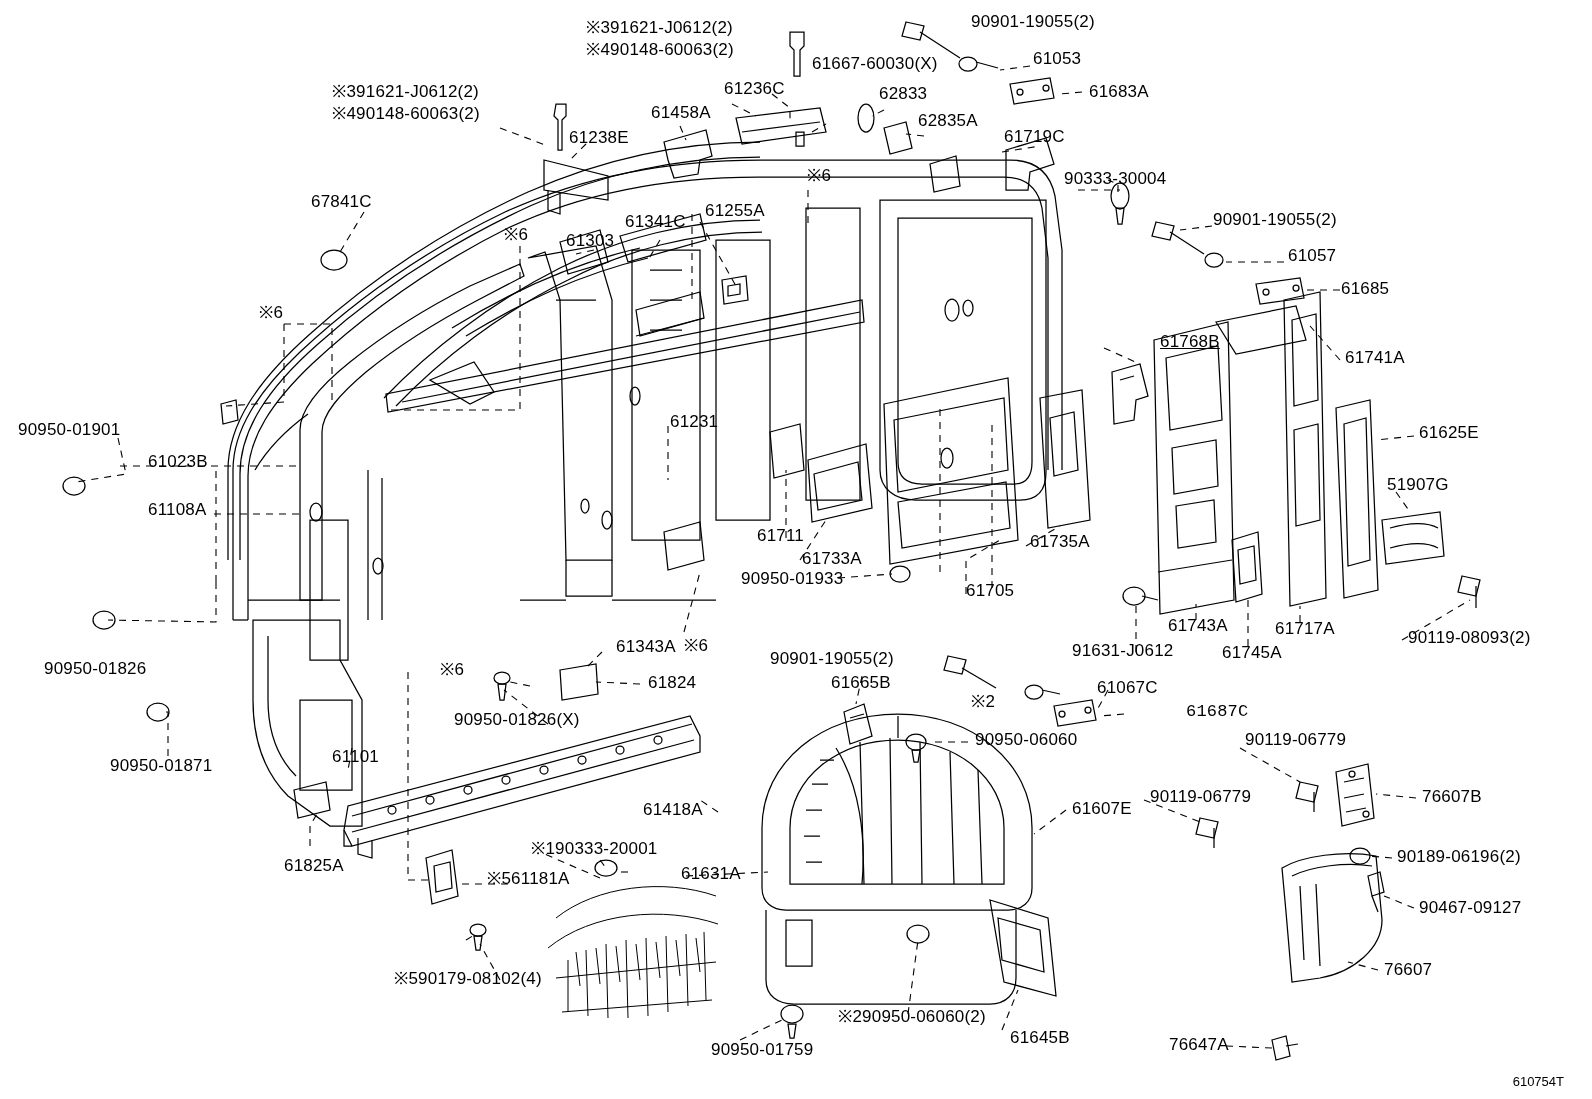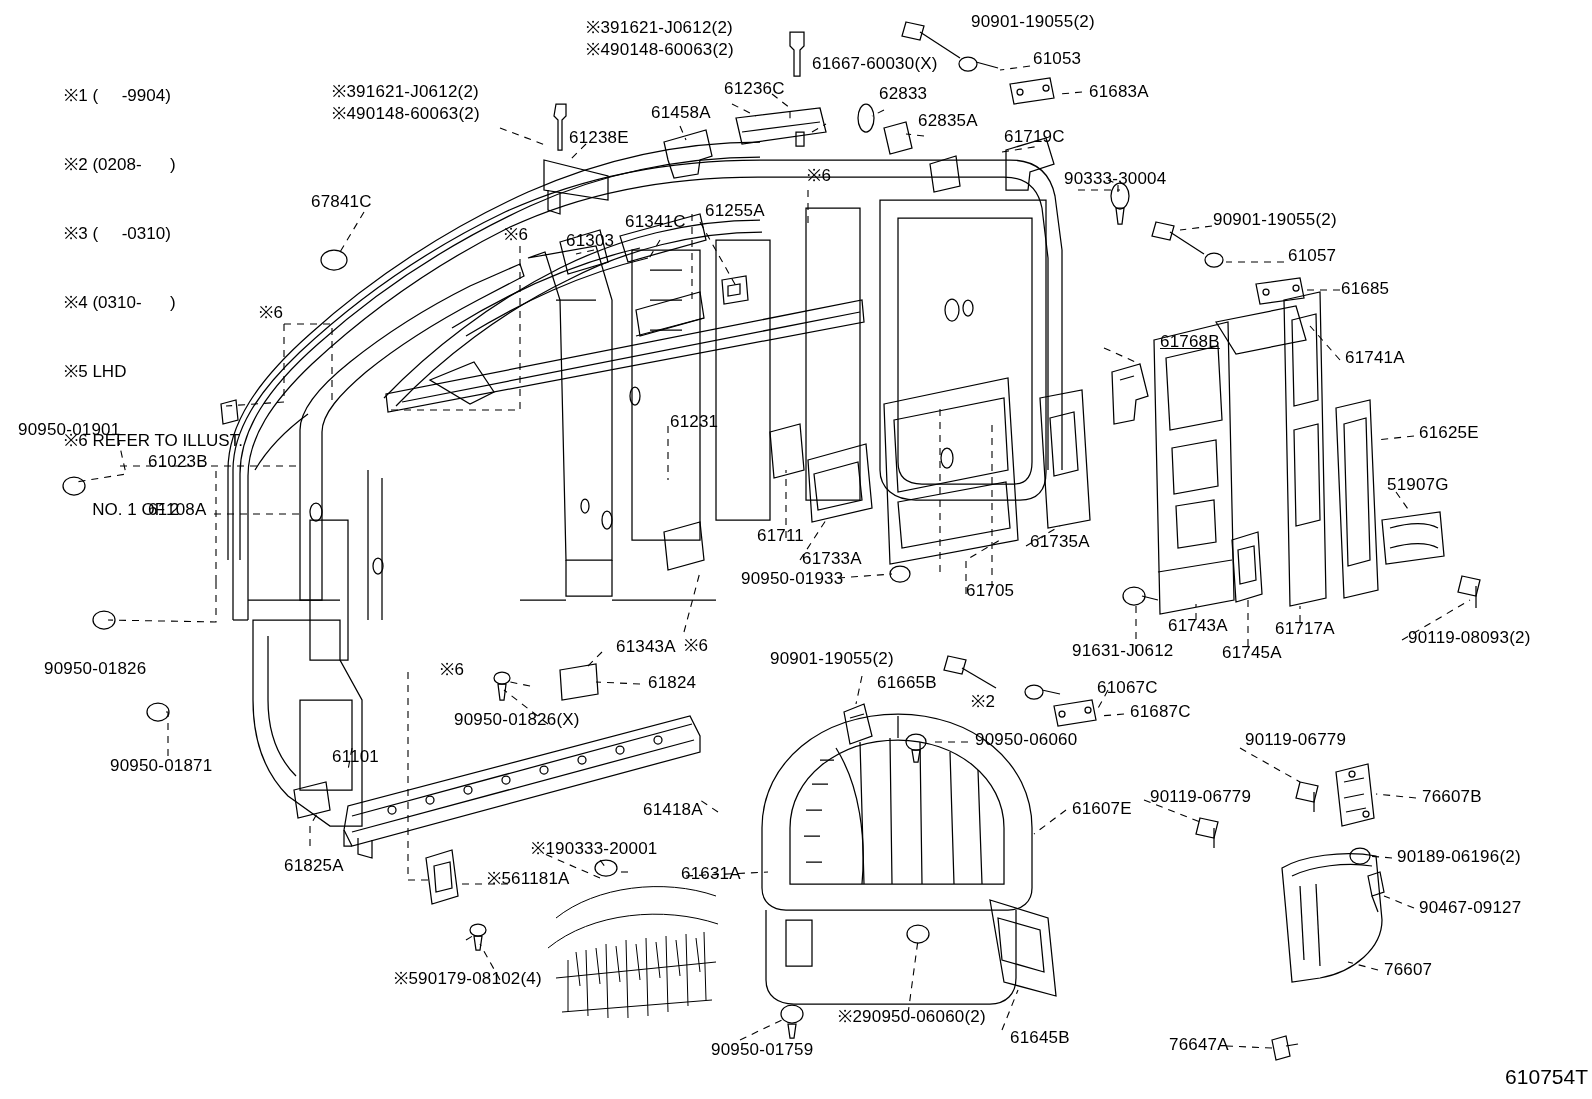--- a/index.html
+++ b/index.html
@@ -6,36 +6,27 @@
   body{width:1592px;height:1099px;position:relative;overflow:hidden;
        font-family:"Liberation Sans",sans-serif;color:#000;}
   #sheet{position:absolute;left:0;top:0;width:1592px;height:1099px;}
   .lbl{position:absolute;font-size:17px;line-height:19px;white-space:nowrap;letter-spacing:0.2px;}
   .legend{position:absolute;font-size:17px;line-height:23px;white-space:pre;}
   svg.art{position:absolute;left:0;top:0;width:1592px;height:1099px;}
   .art path,.art line,.art polyline,.art polygon,.art ellipse,.art circle,.art rect{
       fill:none;stroke:#000;stroke-width:1.25;}
   .art .dash{stroke-dasharray:7 6;stroke-width:1.1;}
   .art .thin{stroke-width:1;}
-  .sheetno{position:absolute;right:4px;bottom:10px;font-size:21px;}
+  .sheetno{position:absolute;right:28px;bottom:10px;font-size:13px;}
 </style>
 </head>
 <body>
 
 <div id="sheet">
 
-  <div class="legend" style="left:64px;top:38px;">
-    <div>※1 (     -9904)</div>
-    <div>※2 (0208-      )</div>
-    <div>※3 (     -0310)</div>
-    <div>※4 (0310-      )</div>
-    <div>※5 LHD</div>
-    <div>※6 REFER TO ILLUST.</div>
-    <div>      NO. 1 OF 2</div>
-  </div>
 
   <svg class="art" viewBox="0 0 1592 1099">
 
     <g>
       <path d="M233 620 L233 470 C233 430 258 392 300 352 C360 296 430 248 505 212
                C575 180 660 160 760 160 L1010 160 C1035 160 1050 172 1055 196
                L1062 250 L1062 470"></path>
       <path d="M248 620 L248 476 C248 438 272 402 312 364 C370 310 436 264 508 228
                C576 196 660 177 758 177 L1004 177 C1025 177 1038 188 1042 208
                L1048 258 L1048 470"></path>
@@ -409,28 +400,28 @@
   <div class="lbl" style="left:966px;top:581px;">61705</div>
   <div class="lbl" style="left:44px;top:659px;">90950-01826</div>
   <div class="lbl" style="left:684px;top:636px;">※6</div>
   <div class="lbl" style="left:616px;top:637px;">61343A</div>
   <div class="lbl" style="left:1072px;top:641px;">91631-J0612</div>
   <div class="lbl" style="left:1168px;top:616px;">61743A</div>
   <div class="lbl" style="left:1275px;top:619px;">61717A</div>
   <div class="lbl" style="left:1222px;top:643px;">61745A</div>
   <div class="lbl" style="left:1408px;top:628px;">90119-08093(2)</div>
   <div class="lbl" style="left:770px;top:649px;">90901-19055(2)</div>
-  <div class="lbl" style="left:831px;top:673px;margin-left:46px;">61665B</div>
+  <div class="lbl" style="left:831px;top:673px;">61665B</div>
   <div class="lbl" style="left:648px;top:673px;">61824</div>
   <div class="lbl" style="left:440px;top:660px;">※6</div>
   <div class="lbl" style="left:1097px;top:678px;">61067C</div>
   <div class="lbl" style="left:454px;top:710px;">90950-01826(X)</div>
   <div class="lbl" style="left:971px;top:692px;">※2</div>
   <div class="lbl" style="left:975px;top:730px;">90950-06060</div>
-  <div class="lbl" style="left:1130px;top:702px;">61687C</div>
+  <div class="lbl" style="left:1186px;top:702px;font-family:Liberation Mono, monospace;">61687C</div>
   <div class="lbl" style="left:332px;top:747px;">61101</div>
   <div class="lbl" style="left:110px;top:756px;">90950-01871</div>
   <div class="lbl" style="left:1245px;top:730px;">90119-06779</div>
   <div class="lbl" style="left:1150px;top:787px;">90119-06779</div>
   <div class="lbl" style="left:1422px;top:787px;">76607B</div>
   <div class="lbl" style="left:643px;top:800px;">61418A</div>
   <div class="lbl" style="left:1072px;top:799px;">61607E</div>
   <div class="lbl" style="left:1397px;top:847px;">90189-06196(2)</div>
   <div class="lbl" style="left:284px;top:856px;">61825A</div>
   <div class="lbl" style="left:518px;top:839px;margin-left:13px;">※190333-20001</div>

